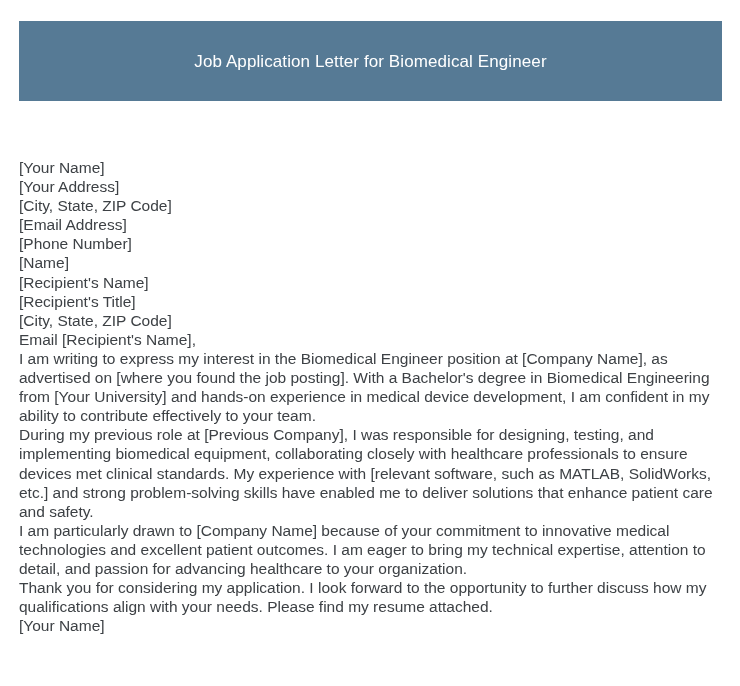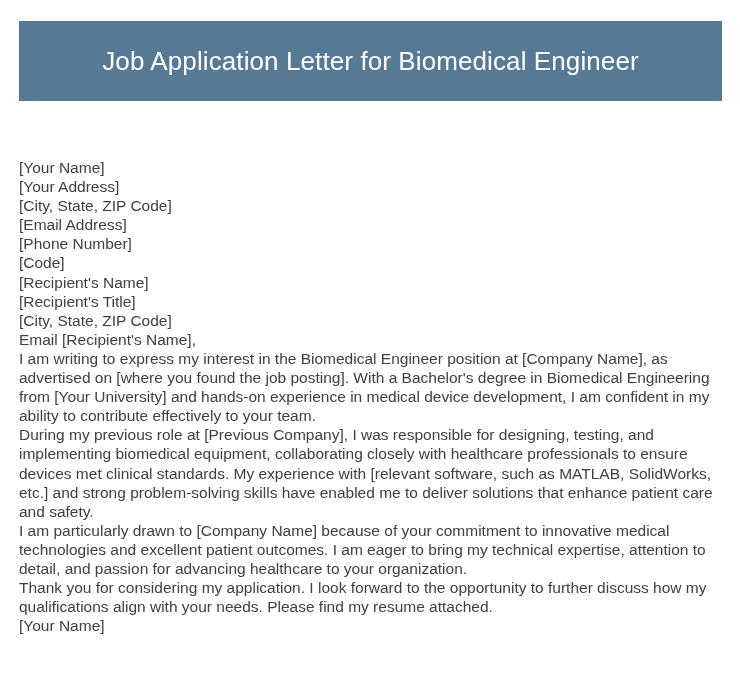--- a/index.html
+++ b/index.html
@@ -27,21 +27,21 @@
     width: 703px;
     height: 80px;
     background: #567a95;
     display: flex;
     align-items: center;
     justify-content: center;
   }
   .header-title {
     color: #ffffff;
     font-family: "Liberation Sans", sans-serif;
-    font-size: 26px;
+    font-size: 17px;
     font-weight: normal;
     line-height: 1;
     letter-spacing: 0.1px;
     white-space: nowrap;
     margin: 0;
     text-align: right;
   }
   .letter-body {
     position: absolute;
     left: 19px;
@@ -75,21 +75,21 @@
   </div>
 
   <div class="letter-body">
 
     <div>
       <div class="letter-line">[Your Name]</div>
       <div class="letter-line">[Your Address]</div>
       <div class="letter-line">[City, State, ZIP Code]</div>
       <div class="letter-line">[Email Address]</div>
       <div class="letter-line">[Phone Number]</div>
-      <div class="letter-line">[Code]</div>
+      <div class="letter-line">[Name]</div>
     </div>
 
     <div>
       <div class="letter-line">[Recipient's Name]</div>
       <div class="letter-line">[Recipient's Title]</div>
       <div class="letter-line">[City, State, ZIP Code]</div>
     </div>
 
     <div class="letter-line">Email [Recipient's Name],</div>
 

